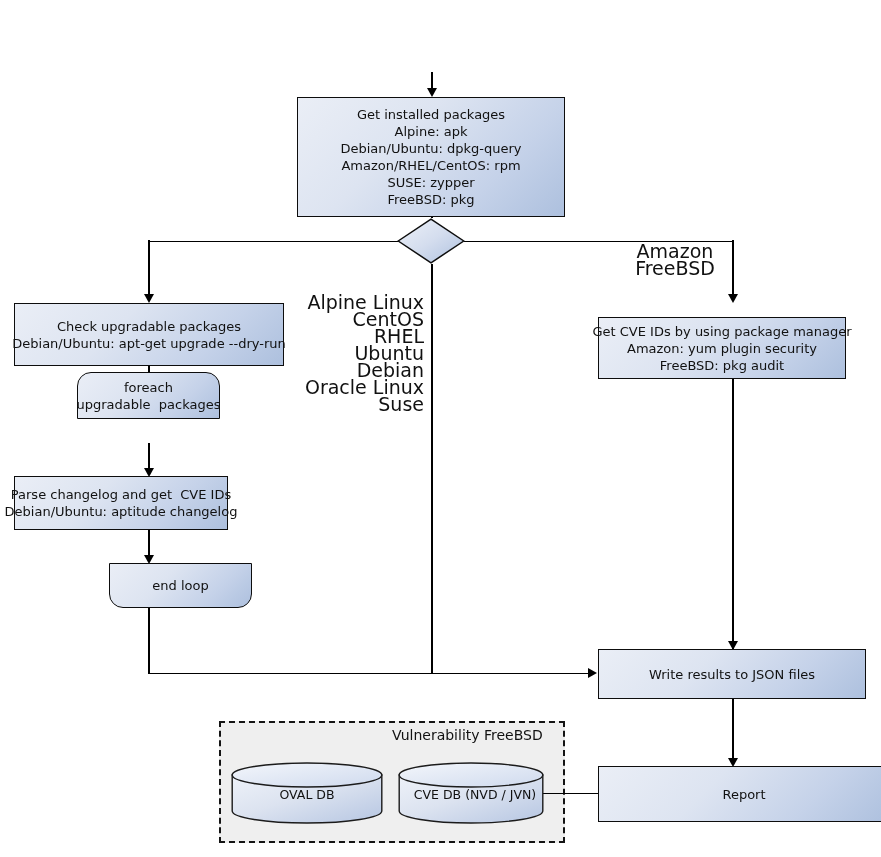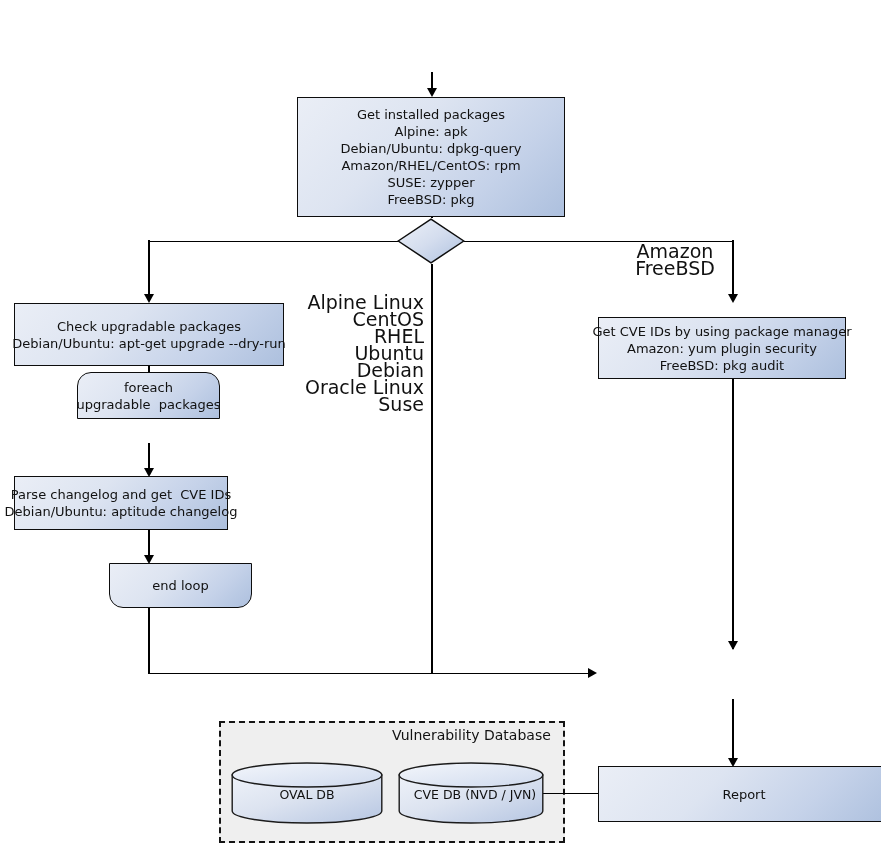--- a/index.html
+++ b/index.html
@@ -146,21 +146,21 @@
 
   <div class="edge v" style="left:732px;top:365px;height:284px;"></div>
   <div class="arrow arrow-down" style="left:727.5px;top:641px;"></div>
 
   <div class="edge v" style="left:732px;top:699px;height:65px;"></div>
   <div class="arrow arrow-down" style="left:727.5px;top:758px;"></div>
 
   <div class="edge h" style="left:543px;top:792.5px;width:56px;"></div>
 
   <div class="group" style="left:219px;top:721px;width:346px;height:122px;"></div>
-  <div class="group-title" style="left:392px;top:727px;">Vulnerability Database</div>
+  <div class="group-title" style="left:392px;top:727px;">Vulnerability FreeBSD</div>
 
   <div class="cyl" style="left:231px;top:762px;width:152px;height:62px;">
     <svg width="152" height="62" viewBox="0 0 152 62">
       <defs>
         <linearGradient id="cylgrad1" x1="0" y1="0" x2="1" y2="1">
           <stop offset="0%" stop-color="#eef2f9"></stop>
           <stop offset="45%" stop-color="#dce3f0"></stop>
           <stop offset="100%" stop-color="#b6c6e2"></stop>
         </linearGradient>
         <linearGradient id="cyltop1" x1="0" y1="0" x2="1" y2="1">
@@ -226,20 +226,21 @@
 
   <div class="node rect" style="left:14px;top:476px;width:214px;height:54px;">Parse changelog and get  CVE IDs
 Debian/Ubuntu: aptitude changelog</div>
 
   <div class="node loopend" style="left:77px;top:563px;width:143px;height:45px;margin-left:32px;">end loop</div>
 
   <div class="node rect" style="left:598px;top:317px;width:248px;height:62px;">Get CVE IDs by using package manager
 Amazon: yum plugin security
 FreeBSD: pkg audit</div>
 
+  <div class="node rect" style="left:598px;top:649px;width:268px;height:50px;">Write results to JSON files</div>
 
   <div class="node rect" style="left:598px;top:766px;width:292px;height:56px;">Report</div>
 
 
   <div class="label right" style="left:281px;top:262px;width:143px;margin-top:32px;">Alpine Linux
 CentOS
 RHEL
 Ubuntu
 Debian
 Oracle Linux

